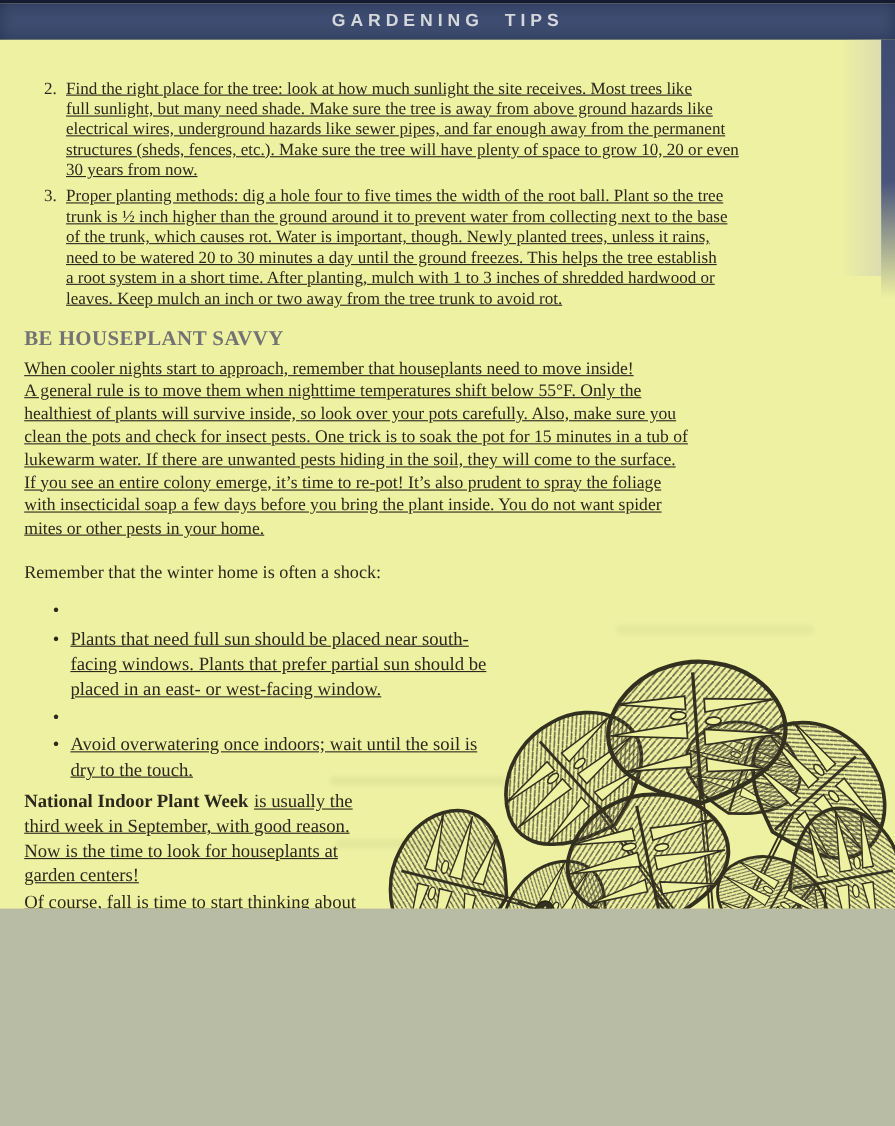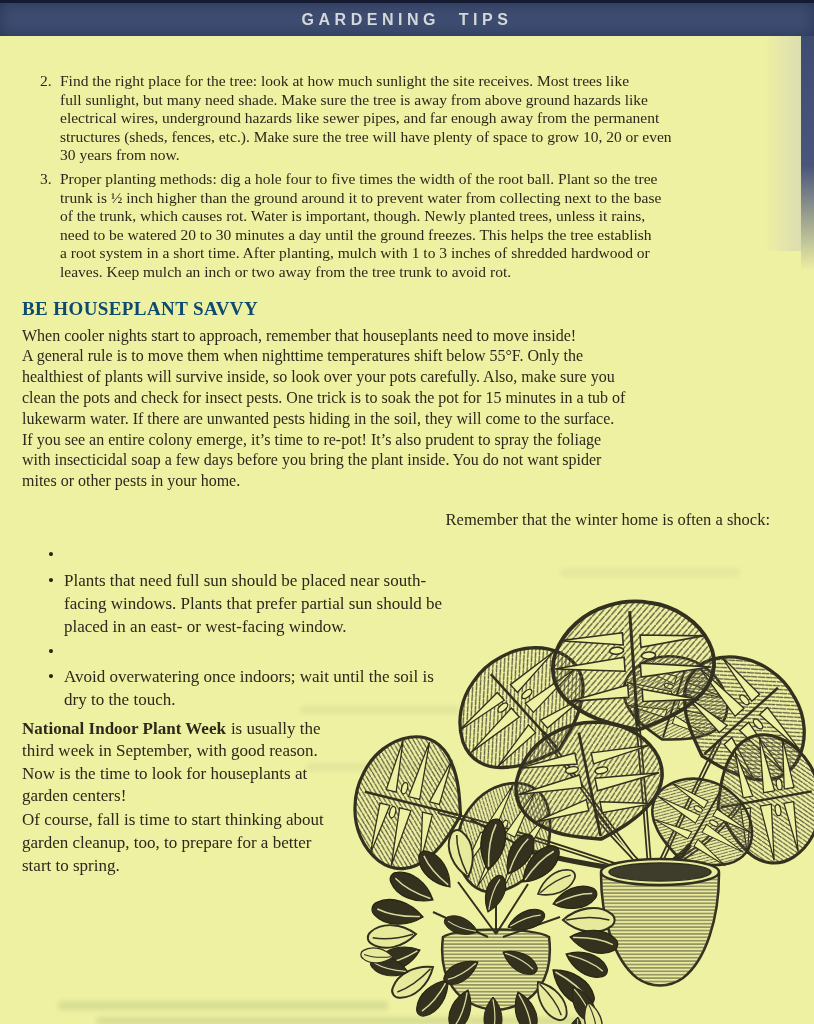--- a/index.html
+++ b/index.html
@@ -1,40 +1,40 @@
 <!DOCTYPE html>
 <html><head>
 <meta charset="utf-8">
 <style>
   html,body{margin:0;padding:0;}
   body{width:814px;height:1024px;overflow:hidden;background:#b9bca4;}
-  .page{position:relative;width:814px;height:1024px;background:#eef0a2;overflow:hidden;
+  .page{position:relative;width:814px;height:826px;background:#eef0a2;overflow:hidden;
         font-family:"Liberation Serif",serif;color:#2b291c;}
   
   .top-line{position:absolute;left:0;top:0;width:814px;height:3px;background:#141b31;}
   .header-bar{position:absolute;left:0;top:3px;width:814px;height:33px;background:#3d4c70;
               display:flex;align-items:center;justify-content:center;
               box-shadow:inset 0 0 14px rgba(10,15,35,.35);}
   .header-title{font-family:"Liberation Sans",sans-serif;font-size:16px;font-weight:700;
                 color:#d4d8da;letter-spacing:4.5px;word-spacing:10px;}
   
   .edge-strip{position:absolute;left:801px;top:36px;width:13px;height:235px;
               background:linear-gradient(to bottom,#3f4c72 0%,#4a557c 55%,rgba(74,85,124,0) 100%);}
   .edge-fade{position:absolute;left:764px;top:36px;width:37px;height:215px;
              background:linear-gradient(to right,rgba(203,206,188,0),rgba(203,206,188,.55));}
   
   .content{position:relative;padding:72px 44px 0 22px;}
-  .txt{white-space:pre-line;}
+  .txt{white-space:pre-line;text-decoration:underline;}
   .tree-item{display:flex;margin-left:18px;font-size:15.5px;line-height:18.6px;}
   .tree-item + .tree-item{margin-top:5px;}
   .tree-item .num{width:16px;flex:0 0 16px;margin-right:4px;text-align:left;}
   .section-heading{margin-top:16px;font-size:19px;line-height:22px;font-weight:700;
-                   letter-spacing:.4px;color:#0c4a6e;}
+                   letter-spacing:.4px;color:#737373;}
   .intro{margin-top:6px;font-size:16px;line-height:20.8px;}
-  .shock{margin-top:17px;font-size:16.5px;line-height:21px;text-align:right;}
+  .shock{margin-top:17px;font-size:16.5px;line-height:21px;}
   .bullets{margin-top:13px;}
   .bullet-row{display:flex;margin-left:26px;font-size:17px;line-height:23px;}
   .bullet-row .marker{width:16px;flex:0 0 16px;}
   .bullet-row + .bullet-row{margin-top:2px;}
   .b1{margin-top:0;} .b2{margin-top:3px !important;}
   .pw{margin-top:7px;font-size:17px;line-height:22.5px;}
   .pw strong{font-weight:700;}
   .pw .pw-rest{margin-left:5px;text-align:center;}
   .closing{margin-top:0;font-size:17px;line-height:23px;}
   

